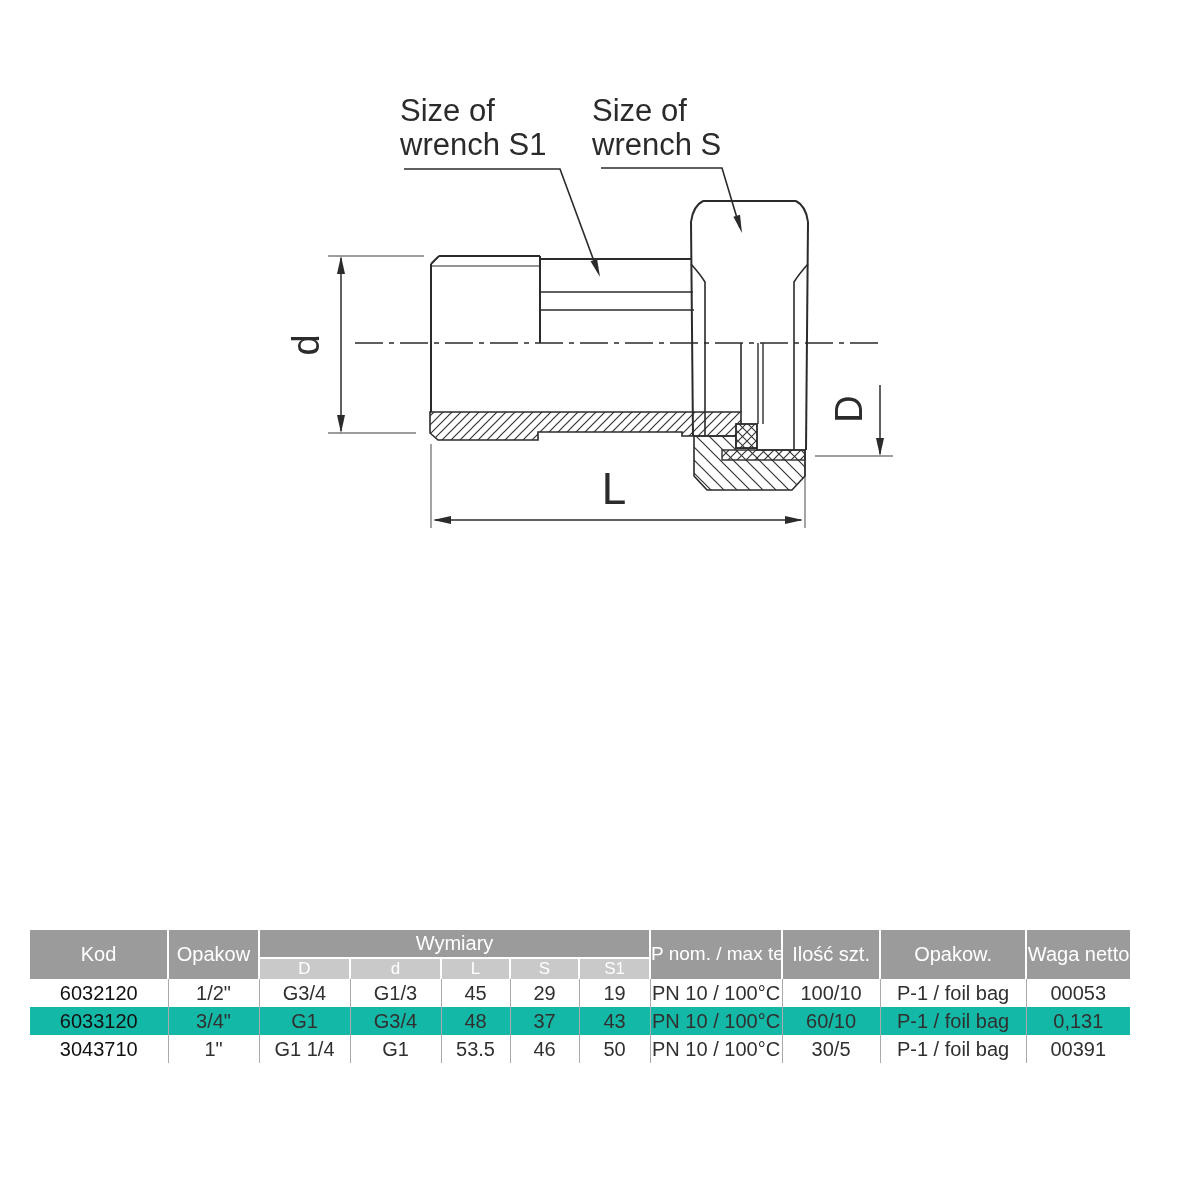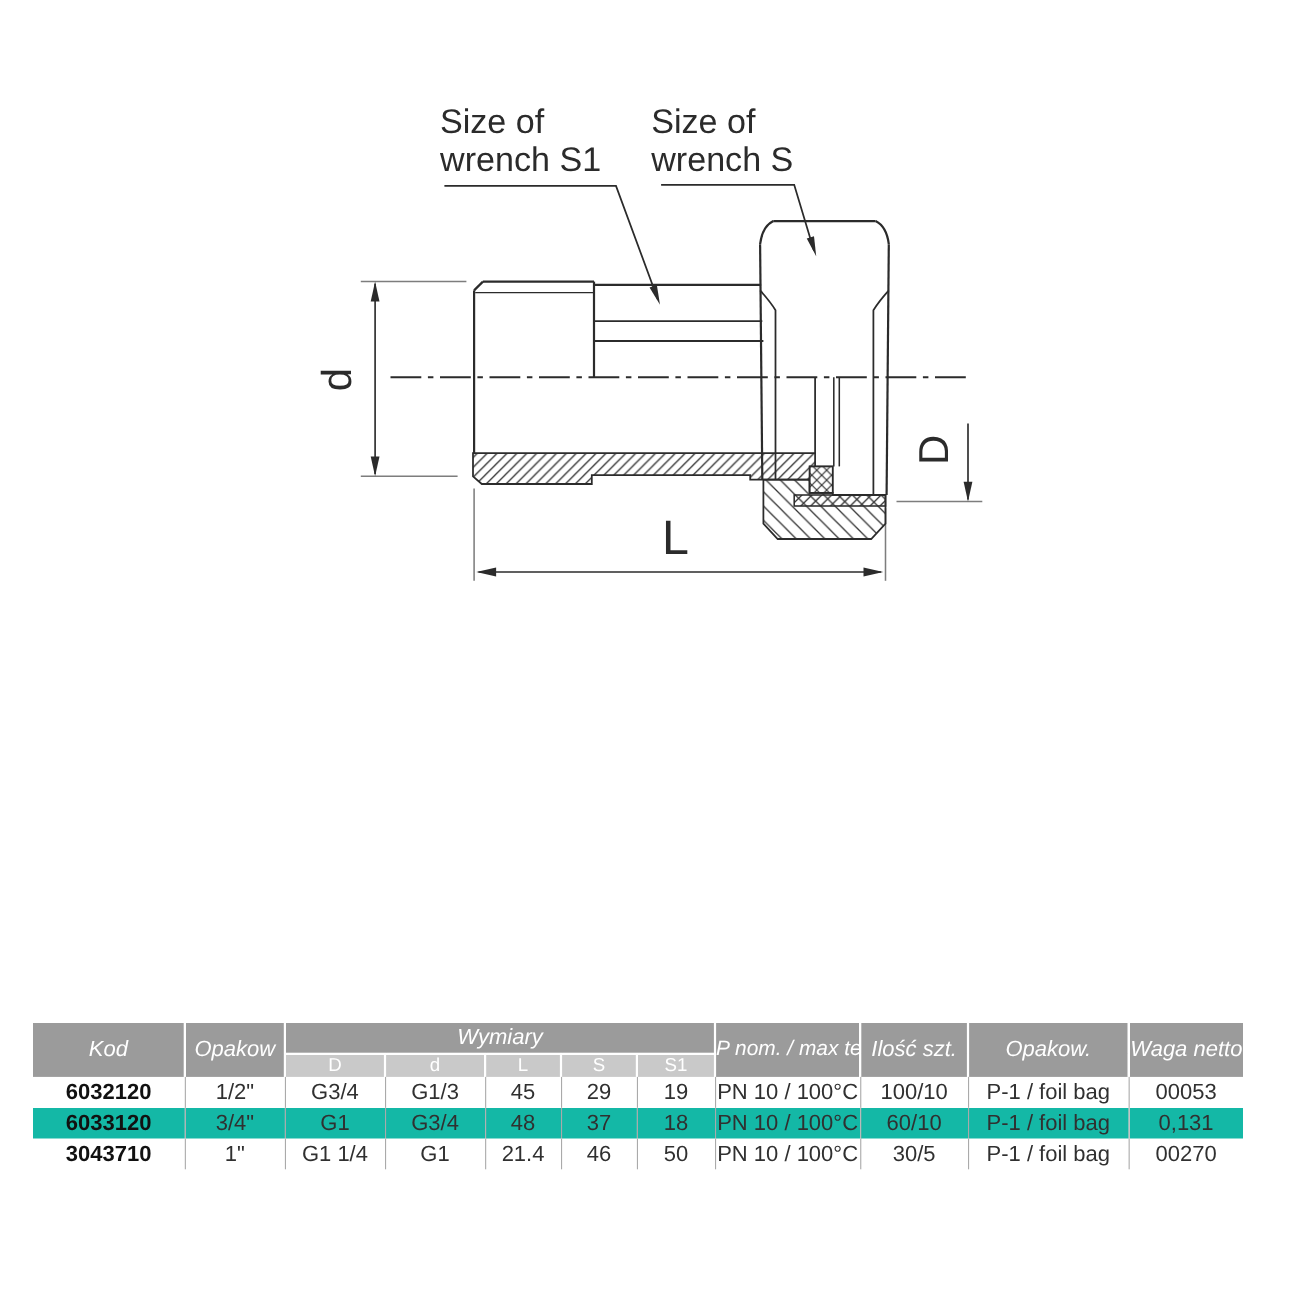--- a/index.html
+++ b/index.html
@@ -8,23 +8,23 @@
   .drawing-wrap{position:absolute;left:0;top:0;width:1181px;height:700px;}
   .spec-table{position:absolute;left:30px;top:930px;width:1100px;border-collapse:collapse;
               table-layout:fixed;font-family:"Liberation Sans",sans-serif;}
   .spec-table td,.spec-table th{padding:0;margin:0;text-align:center;vertical-align:middle;
               overflow:hidden;white-space:nowrap;}
   .hdr{background:#9b9b9b;color:#fff;font-size:20px;font-weight:400;}
   .hdr-sub{background:#c9c9c9;color:#fff;font-size:17px;font-weight:400;height:18px;}
   .hdr-wrap2{white-space:normal;font-size:19px;line-height:1.08;}
   th.bl, td.bl{border-left:2px solid #fff;}
   .sub-row th{border-top:2px solid #fff;}
-  .hdr-h1{height:28px;font-style:italic;}
+  .hdr-h1{height:28px;}
   .body-row td{font-size:20px;color:#303030;height:28px;border-left:1px solid #aaaaaa;}
-  .body-row td:first-child{border-left:none;font-weight:700;color:#111;}
+  .body-row td:first-child{border-left:none;font-weight:400;color:#111;}
   .row-alt{background:#14b8a6;}
   .row-plain{background:#ffffff;}
   svg text{font-family:"Liberation Sans",sans-serif;}
 </style>
 </head>
 <body>
 
 <div class="page">
 
   <div class="drawing-wrap">
@@ -175,35 +175,35 @@
         <td>P-1 / foil bag</td>
         <td>00053</td>
       </tr>
       <tr class="body-row row-alt">
         <td>6033120</td>
         <td>3/4"</td>
         <td>G1</td>
         <td>G3/4</td>
         <td>48</td>
         <td>37</td>
-        <td>18</td>
+        <td>43</td>
         <td>PN 10 / 100°C</td>
         <td>60/10</td>
         <td>P-1 / foil bag</td>
         <td>0,131</td>
       </tr>
       <tr class="body-row row-plain">
         <td>3043710</td>
         <td>1"</td>
         <td>G1 1/4</td>
         <td>G1</td>
-        <td>21.4</td>
+        <td>53.5</td>
         <td>46</td>
         <td>50</td>
         <td>PN 10 / 100°C</td>
         <td>30/5</td>
         <td>P-1 / foil bag</td>
-        <td>00270</td>
+        <td>00391</td>
       </tr>
     </tbody>
   </table>
 
 </div>
 
 </body></html>

